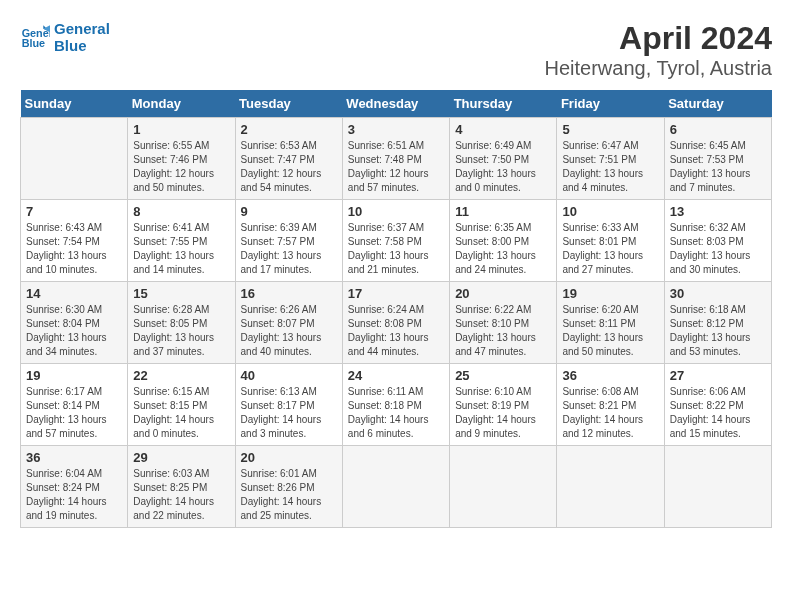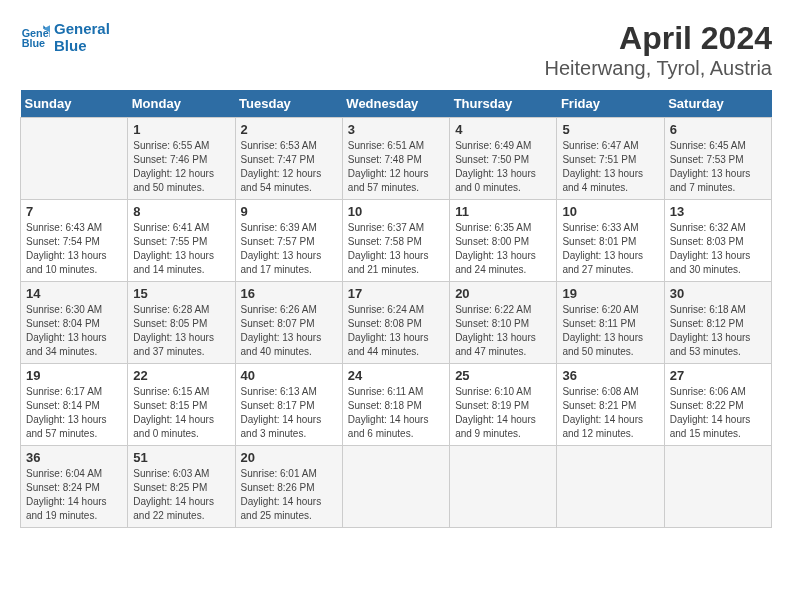--- a/index.html
+++ b/index.html
@@ -144,21 +144,21 @@
         <td><span class="day-num">19</span><span class="day-detail">Sunrise: 6:17 AM<br>Sunset: 8:14 PM<br>Daylight: 13 hours and 57 minutes.</span></td>
         <td><span class="day-num">22</span><span class="day-detail">Sunrise: 6:15 AM<br>Sunset: 8:15 PM<br>Daylight: 14 hours and 0 minutes.</span></td>
         <td><span class="day-num">40</span><span class="day-detail">Sunrise: 6:13 AM<br>Sunset: 8:17 PM<br>Daylight: 14 hours and 3 minutes.</span></td>
         <td><span class="day-num">24</span><span class="day-detail">Sunrise: 6:11 AM<br>Sunset: 8:18 PM<br>Daylight: 14 hours and 6 minutes.</span></td>
         <td><span class="day-num">25</span><span class="day-detail">Sunrise: 6:10 AM<br>Sunset: 8:19 PM<br>Daylight: 14 hours and 9 minutes.</span></td>
         <td><span class="day-num">36</span><span class="day-detail">Sunrise: 6:08 AM<br>Sunset: 8:21 PM<br>Daylight: 14 hours and 12 minutes.</span></td>
         <td><span class="day-num">27</span><span class="day-detail">Sunrise: 6:06 AM<br>Sunset: 8:22 PM<br>Daylight: 14 hours and 15 minutes.</span></td>
       </tr>
       <tr>
         <td><span class="day-num">36</span><span class="day-detail">Sunrise: 6:04 AM<br>Sunset: 8:24 PM<br>Daylight: 14 hours and 19 minutes.</span></td>
-        <td><span class="day-num">51</span><span class="day-detail">Sunrise: 6:03 AM<br>Sunset: 8:25 PM<br>Daylight: 14 hours and 22 minutes.</span></td>
+        <td><span class="day-num">29</span><span class="day-detail">Sunrise: 6:03 AM<br>Sunset: 8:25 PM<br>Daylight: 14 hours and 22 minutes.</span></td>
         <td><span class="day-num">20</span><span class="day-detail">Sunrise: 6:01 AM<br>Sunset: 8:26 PM<br>Daylight: 14 hours and 25 minutes.</span></td>
         <td class="empty-cell">&nbsp;</td>
         <td class="empty-cell">&nbsp;</td>
         <td class="empty-cell">&nbsp;</td>
         <td class="empty-cell">&nbsp;</td>
       </tr>
     </tbody>
 </table>
 
 </body></html>

